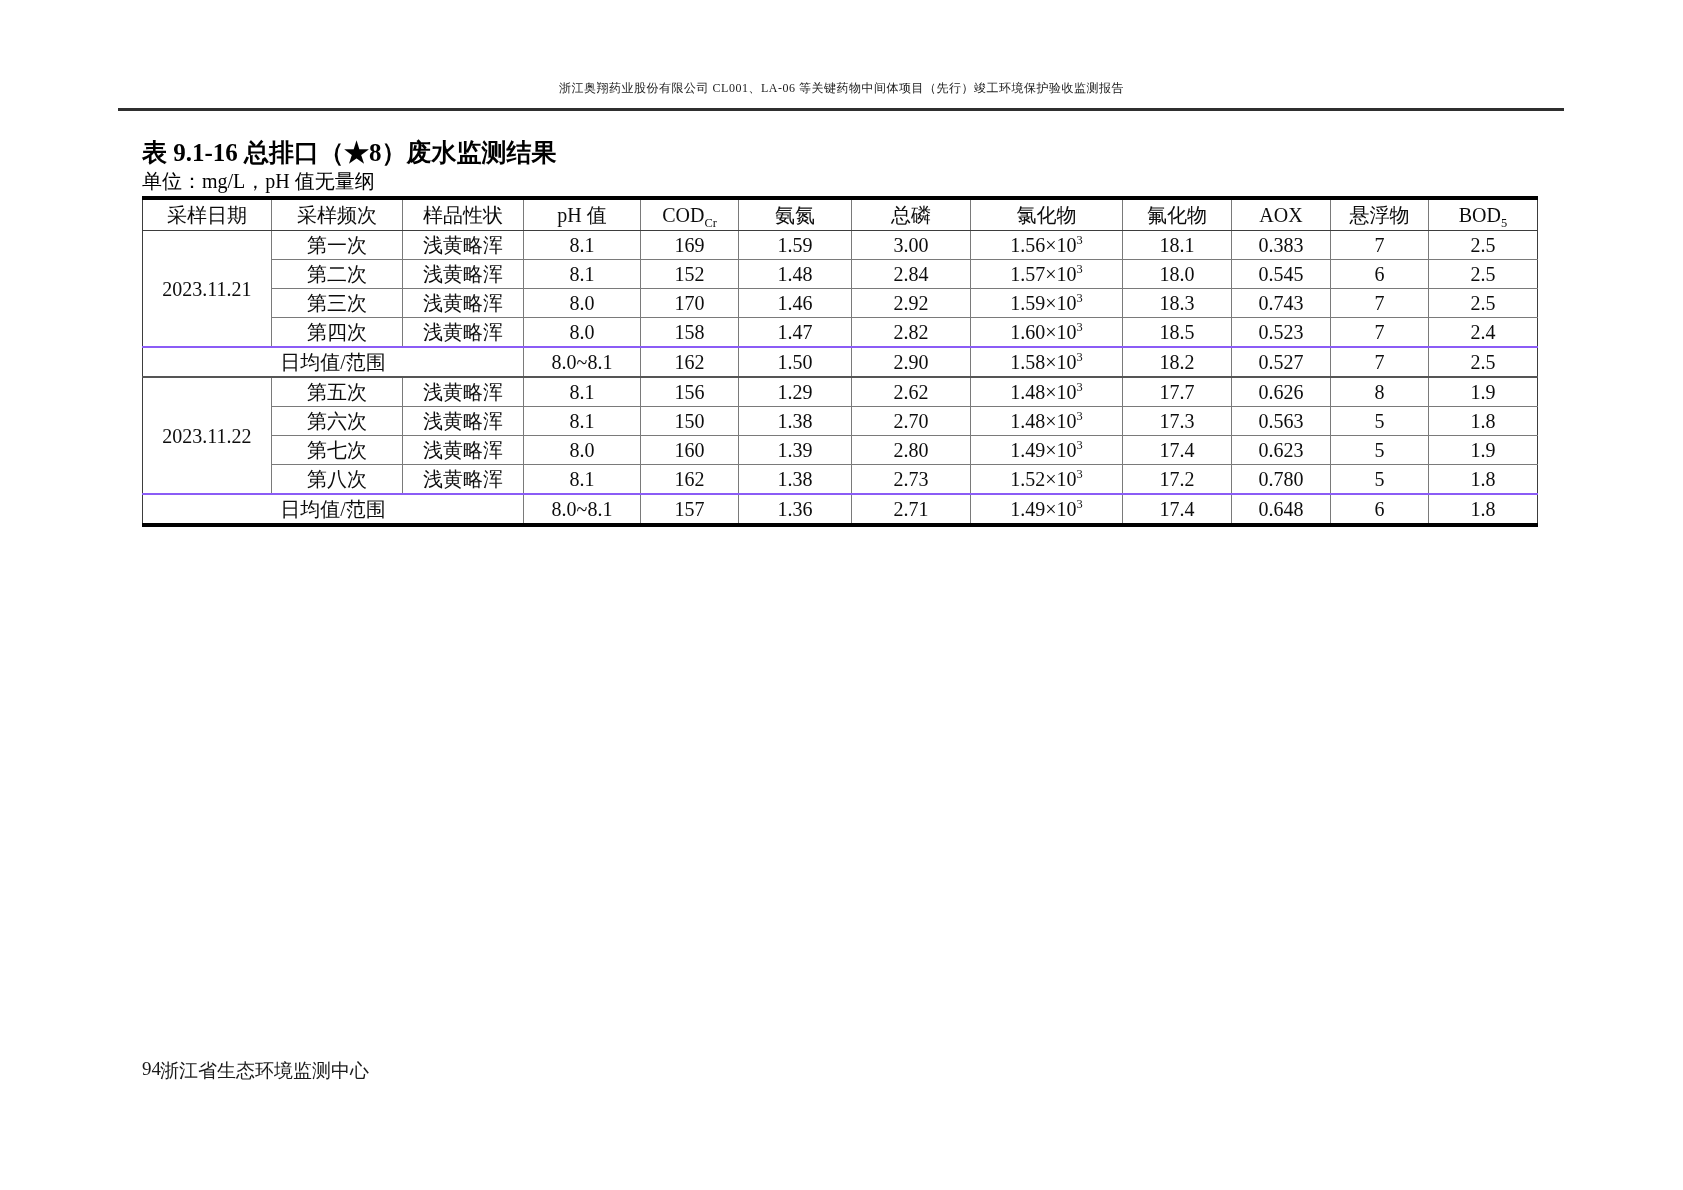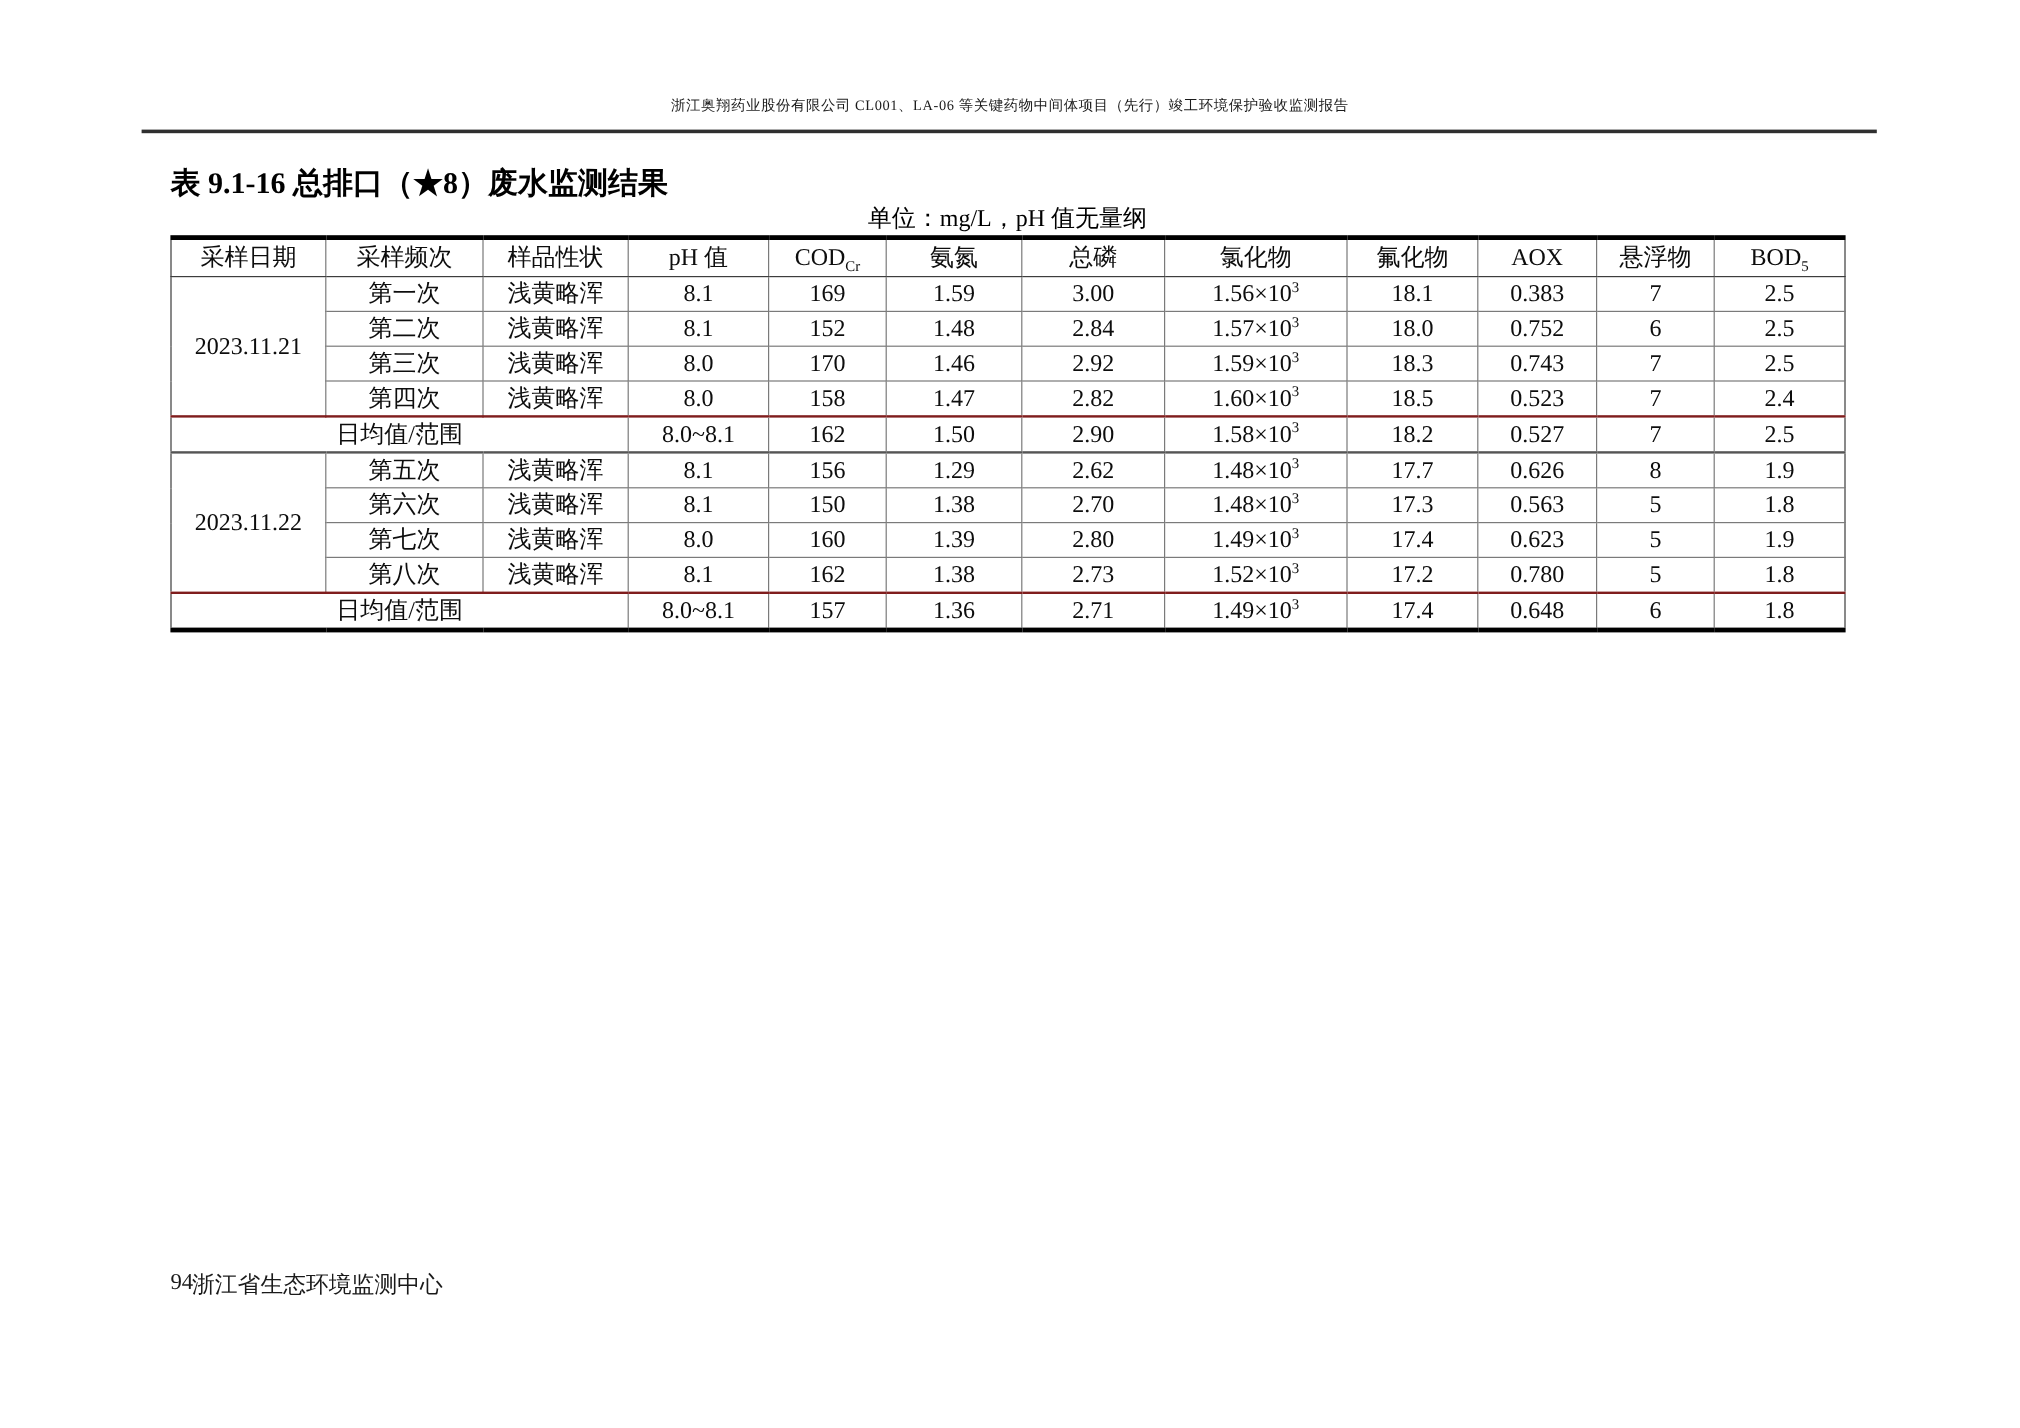--- a/index.html
+++ b/index.html
@@ -13,36 +13,36 @@
     font-size:12px;letter-spacing:0.5px;color:#1a1a1a;
   }
   .header-rule{
     position:absolute;top:108px;left:118px;width:1446px;height:3px;background:#2f2f2f;
   }
   .table-title{
     position:absolute;top:136px;left:142px;width:1395px;
     font-size:25px;font-weight:bold;color:#000;
   }
   .unit-note{
-    position:absolute;top:168px;left:142px;width:1395px;text-align:center;
+    position:absolute;top:168px;left:142px;width:1395px;text-align:left;
     font-size:20px;color:#000;
   }
   table.monitor{
     position:absolute;top:196px;left:142px;width:1395px;
     border-collapse:collapse;table-layout:fixed;
   }
   table.monitor th, table.monitor td{
     border:1px solid #7a7a7a;text-align:center;vertical-align:middle;
     font-size:20px;font-weight:normal;padding:0;height:28px;line-height:28px;
     overflow:hidden;white-space:nowrap;color:#0d0d0d;
   }
   table.monitor thead th{
     border-top:4px solid #000;border-bottom:1px solid #3d3d3d;height:30px;line-height:30px;
   }
-  table.monitor tr.daily-row td{border-top:2px solid #7f1d1d;margin-top:20px;}
+  table.monitor tr.daily-row td{border-top:2px solid #8b5cf6;margin-top:20px;}
   table.monitor tr.group-sep td{border-top:2px solid #555;}
   table.monitor tbody tr:last-child td{border-bottom:4px solid #000;}
   table.monitor th:first-child, table.monitor td.edge-left{border-left:1px solid #3d3d3d;}
   table.monitor th:last-child, table.monitor td:last-child{border-right:1px solid #3d3d3d;}
   table.monitor sup{font-size:0.62em;line-height:0;vertical-align:super;}
   table.monitor sub{font-size:0.62em;line-height:0;vertical-align:sub;}
   .footer-left{
     position:absolute;top:1058px;left:160px;font-size:19px;color:#1a1a1a;text-align:right;
   }
   .footer-page{
@@ -109,21 +109,21 @@
         </tr>
         <tr>
           <td>第二次</td>
           <td>浅黄略浑</td>
           <td>8.1</td>
           <td>152</td>
           <td>1.48</td>
           <td>2.84</td>
           <td>1.57×10<sup>3</sup></td>
           <td>18.0</td>
-          <td>0.752</td>
+          <td>0.545</td>
           <td>6</td>
           <td>2.5</td>
         </tr>
         <tr>
           <td>第三次</td>
           <td>浅黄略浑</td>
           <td>8.0</td>
           <td>170</td>
           <td>1.46</td>
           <td>2.92</td>

